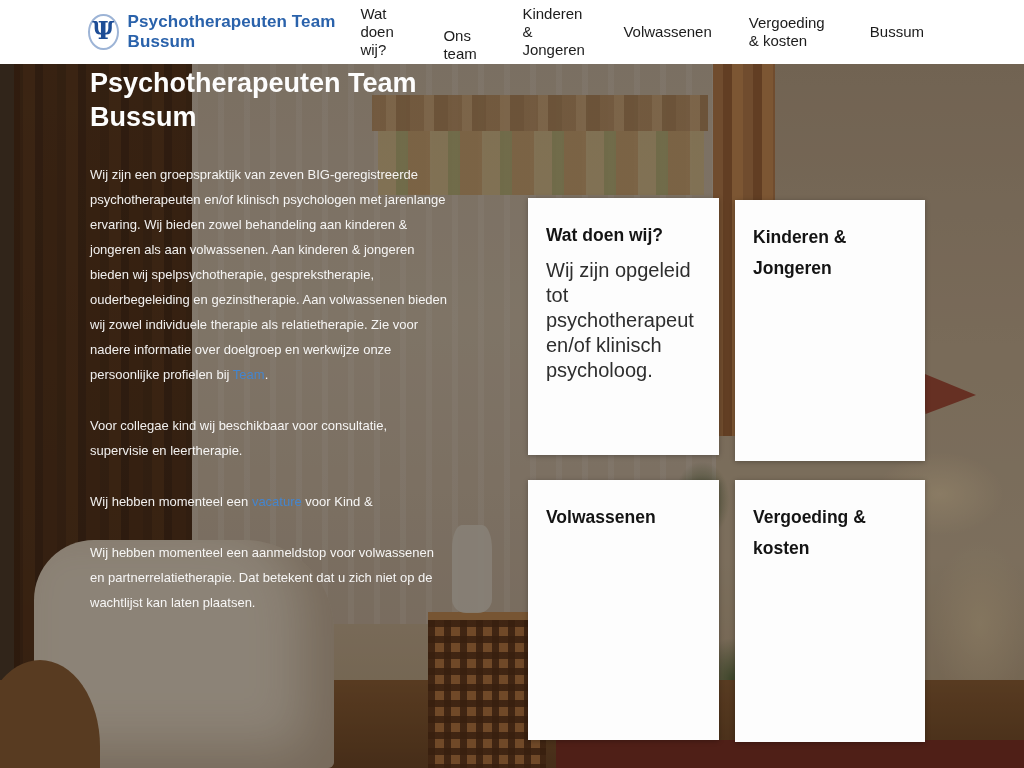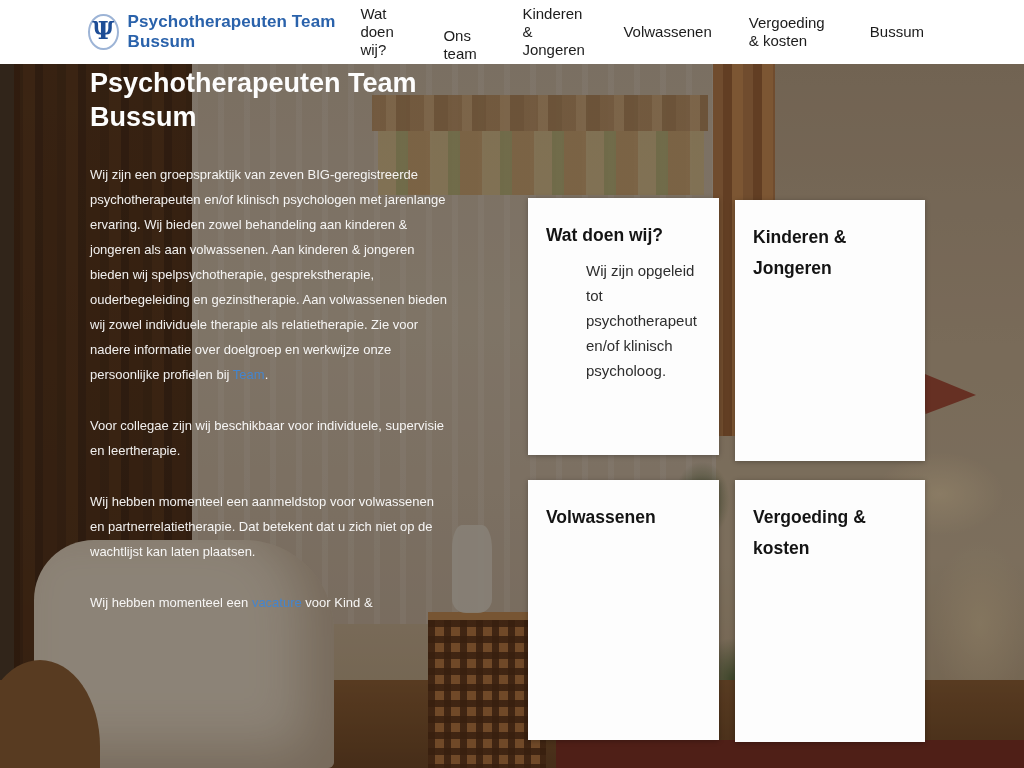--- a/index.html
+++ b/index.html
@@ -88,21 +88,21 @@
                color:rgba(255,255,255,.93); }
   .hero-copy h1 { color:#fdfdfd; font-size:27px; line-height:34px; font-weight:700;
                   margin-bottom:28px; }
   .hero-copy p { font-size:13px; line-height:25px; margin-bottom:26px; }
   .hero-copy a { color:#4585cd; text-decoration:none; }
 
   
   .card { position:absolute; background:#fdfdfd; z-index:10;
           box-shadow:0 1px 5px rgba(0,0,0,.28); padding:22px 18px; cursor:pointer; }
   .card h3 { color:#141414; font-size:17.5px; line-height:31px; font-weight:700; }
-  .card p  { color:#2e2e2e; font-size:15px; line-height:25px; margin-top:7px;margin-left:40px; }
+  .card p  { color:#2e2e2e; font-size:20px; line-height:25px; margin-top:7px; }
   .card1 { left:528px; top:134px; width:191px; height:257px; }
   .card2 { left:735px; top:136px; width:190px; height:261px; }
   .card3 { left:528px; top:416px; width:191px; height:260px; }
   .card4 { left:735px; top:416px; width:190px; height:262px; }
 </style>
 </head>
 <body>
 
 <div class="page">
 
@@ -142,23 +142,23 @@
       <div class="bg-armrest"></div>
       <div class="bg-radiator"></div>
       <div class="bg-table"></div>
       <div class="bg-carafe"></div>
       <div class="bg-overlay"></div>
     </div>
 
     <div class="hero-copy">
       <h1>Psychotherapeuten Team Bussum</h1>
       <p><span>Wij zijn een groepspraktijk van zeven BIG-geregistreerde psychotherapeuten en/of klinisch psychologen met jarenlange ervaring. Wij bieden zowel behandeling aan kinderen &amp; jongeren als aan volwassenen. Aan kinderen &amp; jongeren bieden wij spelpsychotherapie, gesprekstherapie, ouderbegeleiding en gezinstherapie. Aan volwassenen bieden wij zowel individuele therapie als relatietherapie. Zie voor nadere informatie over doelgroep en werkwijze onze persoonlijke profielen bij </span><a href="#">Team</a><span>.</span></p>
-      <p>Voor collegae zijn wij beschikbaar voor individuele, supervisie en leertherapie.</p>
+      <p>Voor collegae kind wij beschikbaar voor consultatie, supervisie en leertherapie.</p>
+      <p><span>Wij hebben momenteel een </span><a href="#">vacature</a><span> voor Kind &amp;</span></p>
       <p>Wij hebben momenteel een aanmeldstop voor volwassenen en partnerrelatietherapie. Dat betekent dat u zich niet op de wachtlijst kan laten plaatsen.</p>
-      <p><span>Wij hebben momenteel een </span><a href="#">vacature</a><span> voor Kind &amp;</span></p>
     </div>
 
     <div class="card card1">
       <h3>Wat doen wij?</h3>
       <p>Wij zijn opgeleid tot psychotherapeut en/of klinisch psycholoog.</p>
     </div>
     <div class="card card2">
       <h3>Kinderen &amp; Jongeren</h3>
     </div>
     <div class="card card3">

